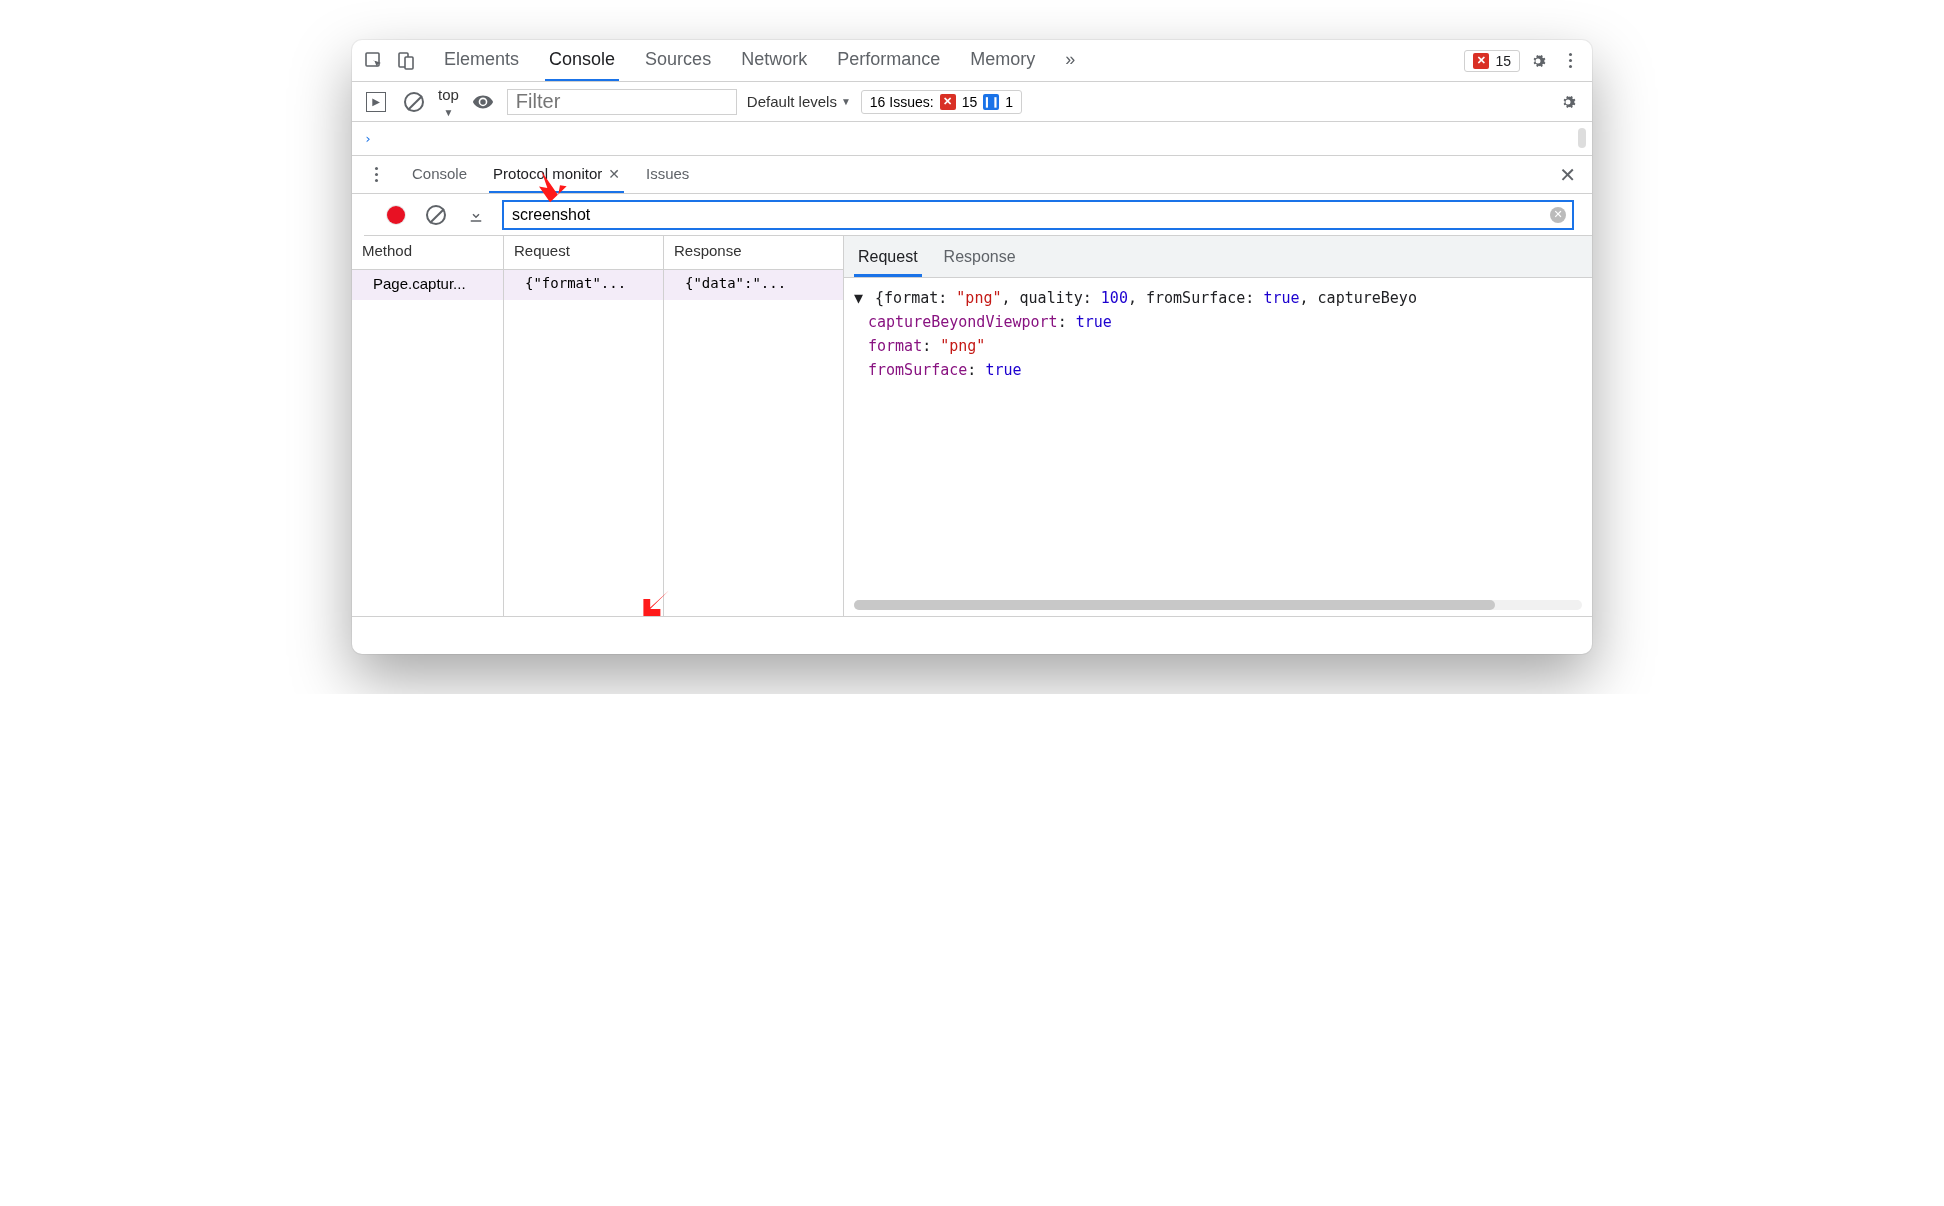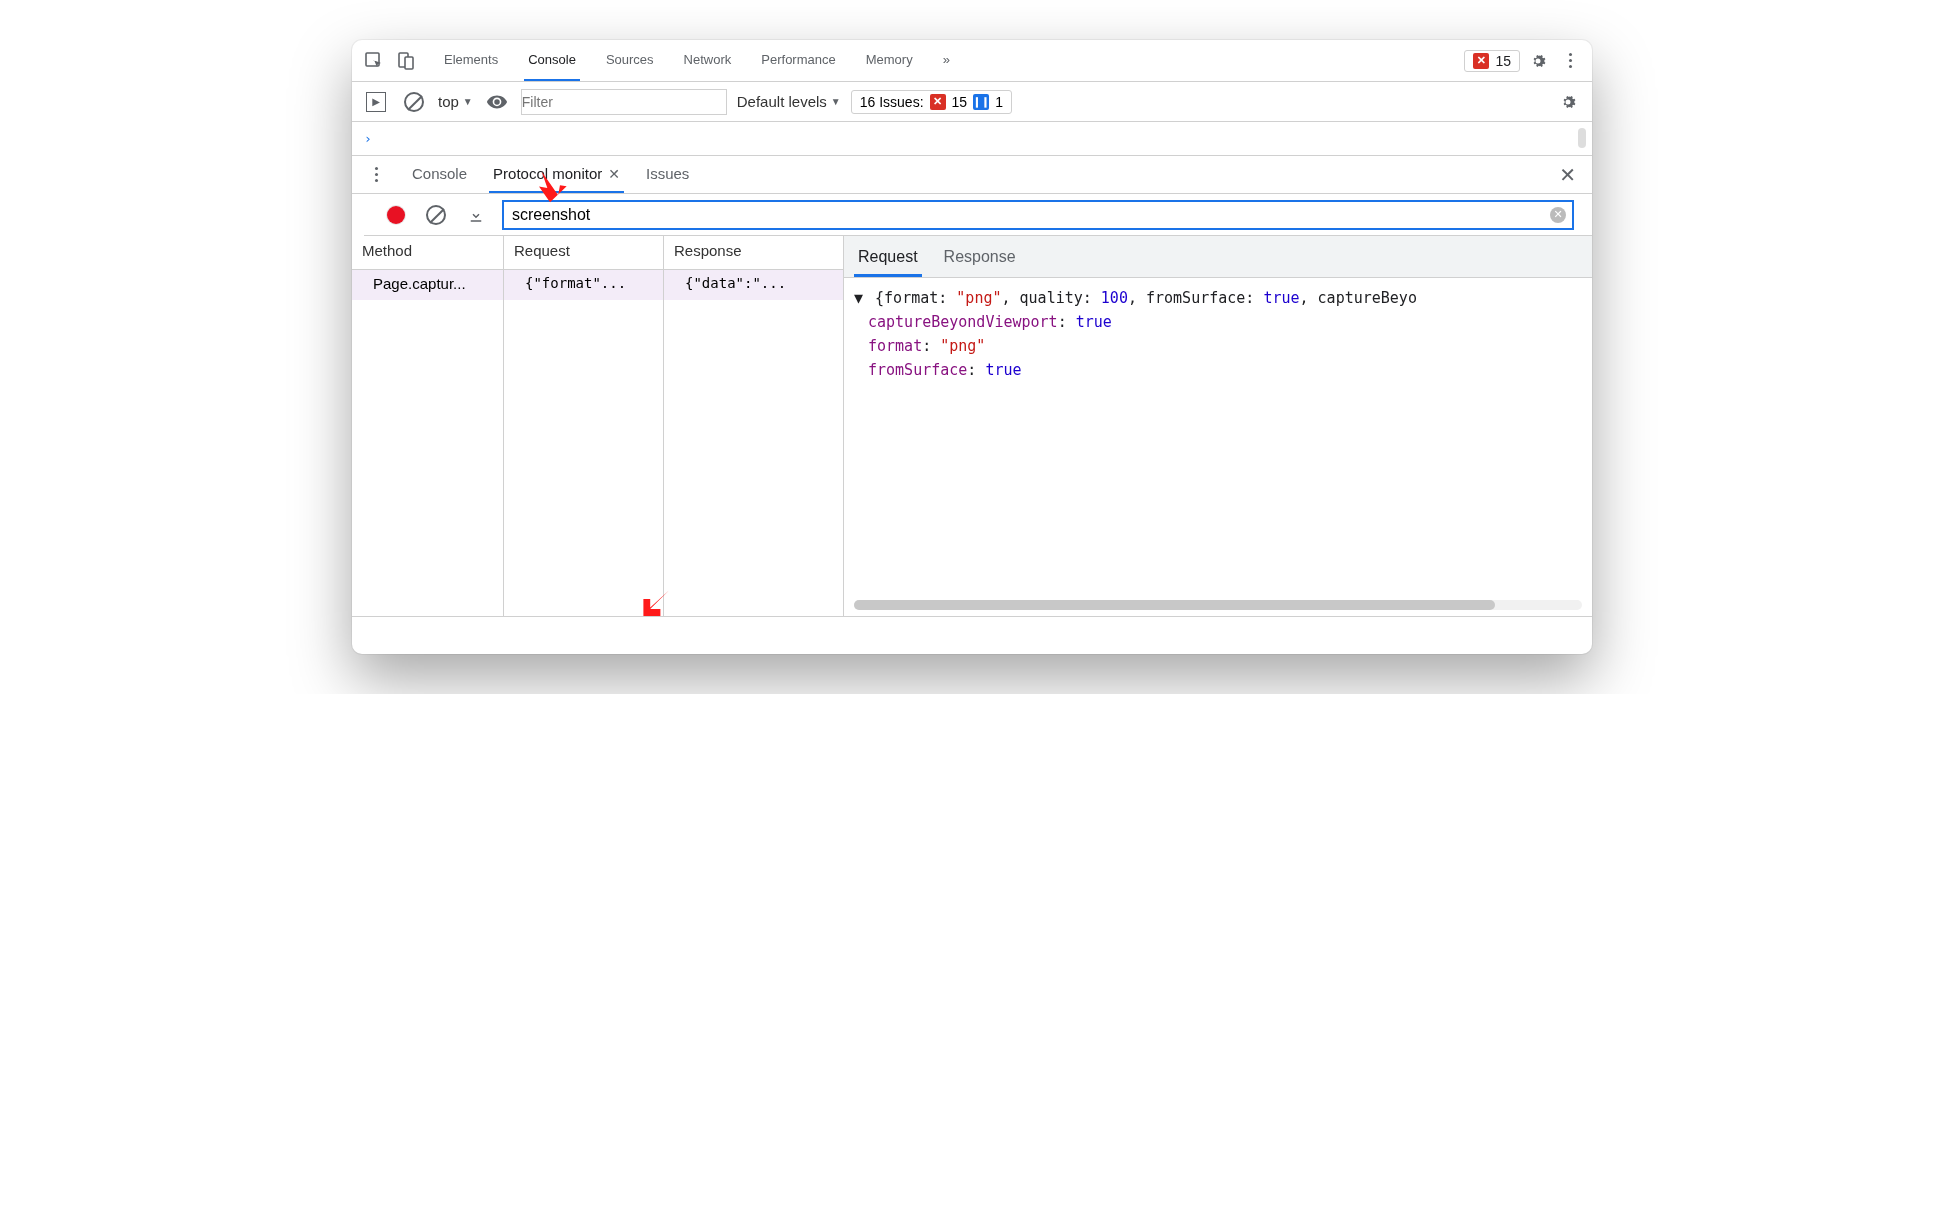--- a/index.html
+++ b/index.html
@@ -40,38 +40,38 @@
   display:flex;
   align-items:center;
   padding: 0 8px;
   gap: 4px;
 }
 .ic-btn {
   width:28px; height:28px; display:flex; align-items:center; justify-content:center;
   color:#5f6368; cursor:pointer; border-radius:2px;
 }
 .tabs-row { display:flex; gap: 22px; margin-left: 16px; height:100%; align-items: center; }
-.tab { font-size:13px; color:#5f6368; height:100%; display:flex; align-items:center; border-bottom:2px solid transparent; padding:0 4px; }
+.tab { font-size:18px; color:#5f6368; height:100%; display:flex; align-items:center; border-bottom:2px solid transparent; padding:0 4px; }
 .tab.active { color:#202124; border-bottom:2px solid #1a73e8; font-weight:500; }
 .spacer { flex:1; }
 .err-badge {
   border:1px solid #d0d0d0; border-radius:3px; padding:2px 8px; display:flex; align-items:center; gap:6px; font-size:14px; color:#202124;
 }
 .err-sq { width:16px; height:16px; background:#d93025; border-radius:2px; display:flex; align-items:center; justify-content:center; color:#fff; font-size:11px; font-weight:bold; }
 
 .console-toolbar {
   height: 40px; border-bottom: 1px solid #d0d0d0;
   display:flex; align-items:center; padding: 0 10px; gap: 10px;
 }
 .play-sq { width:20px; height:20px; border:1.5px solid #5f6368; display:flex; align-items:center; justify-content:center; color:#5f6368; font-size:10px; }
 .no-circle { width:20px; height:20px; border:2px solid #5f6368; border-radius:50%; position:relative; }
 .no-circle::after { content:""; position:absolute; width:2px; height:20px; background:#5f6368; top:-1px; left:8px; transform:rotate(45deg); }
-.ctx-sel { font-size:15px; color:#333; display:flex; align-items:center; gap:4px; }
+.ctx-sel { font-size:15px; color:#333; display:flex; align-items:center; gap:4px;flex-direction:column; }
 .tri-down { font-size:10px; color:#5f6368; }
-.filter-input { border:1px solid #d0d0d0; height:26px; padding:0 0; font-size:14px; color:#5f6368; width:206px; }
+.filter-input { border:1px solid #d0d0d0; height:26px; padding:0 8px; font-size:20px; color:#5f6368; width:230px; }
 .levels { font-size:15px; color:#333; display:flex; align-items:center; gap:4px; }
 .issues-box { border:1px solid #d0d0d0; border-radius:3px; padding:3px 8px; display:flex; align-items:center; gap:6px; font-size:14px; }
 .blue-sq { width:16px; height:16px; background:#1a73e8; border-radius:2px; display:flex; align-items:center; justify-content:center; color:#fff; font-size:10px; font-weight:bold; }
 
 .console-prompt { height:34px; border-bottom:1px solid #d0d0d0; display:flex; align-items:center; padding:0 12px; color:#1a73e8; font-family:Menlo,Consolas,monospace; font-size:13px; position:relative; }
 .scroll-pill { position:absolute; right:6px; top:6px; width:8px; height:20px; background:#ddd; border-radius:4px; }
 
 .drawer-tabs { height:38px; border-bottom:1px solid #d0d0d0; display:flex; align-items:center; padding:0 10px; gap:18px; }
 .drawer-tab { font-size:15px; color:#5f6368; height:100%; display:flex; align-items:center; border-bottom:2px solid transparent; padding:0 4px; gap:6px; }
 .drawer-tab.active { color:#202124; border-bottom:2px solid #1a73e8; }

